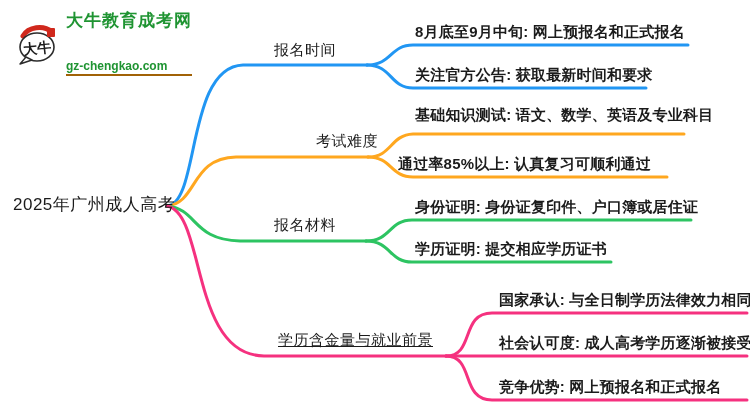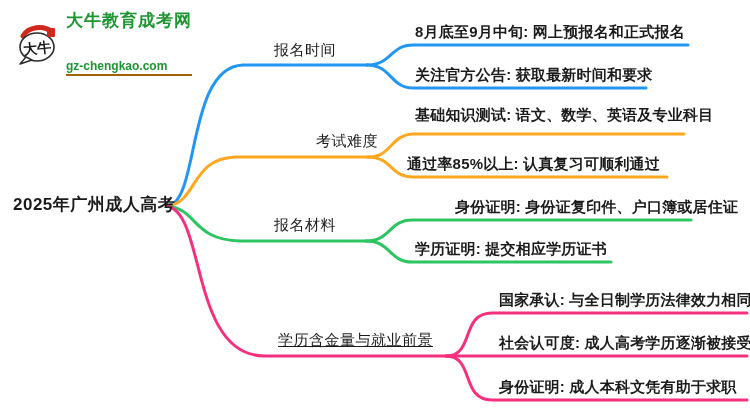--- a/index.html
+++ b/index.html
@@ -6,21 +6,21 @@
   body{
     width:750px;height:410px;position:relative;overflow:hidden;
     background:#ffffff;
     font-family:"Liberation Sans","DejaVu Sans",sans-serif;
     color:#1b1b1b;
   }
   #connector-svg{position:absolute;left:0;top:0;width:750px;height:410px;}
   #connector-svg path{fill:none;stroke-width:3;stroke-linecap:round;stroke-linejoin:round;}
 
   .abs{position:absolute;white-space:nowrap;}
-  .root-title{left:13px;top:194px;font-size:17px;line-height:22px;font-weight:700;letter-spacing:0.5px;}
+  .root-title{left:13px;top:194px;font-size:17px;line-height:22px;font-weight:400;letter-spacing:0.5px;}
   .branch-label{font-size:15px;line-height:20px;font-weight:500;letter-spacing:0.5px;}
   .leaf{font-size:15px;line-height:21px;font-weight:700;letter-spacing:0.2px;}
 
   
   .logo{left:16px;top:12px;display:flex;align-items:center;gap:6px;cursor:pointer;}
   .logo-text{display:flex;flex-direction:column;line-height:1;gap:28px;}
   .logo-name{font-size:17px;font-weight:bold;color:#1f9432;letter-spacing:1px;}
   .logo-url{font-size:12px;font-weight:bold;color:#1f9432;margin-top:3px;
             border-bottom:2px solid #a16207;padding-bottom:2px;display:inline-block;}
 </style>
@@ -64,18 +64,18 @@
 <div class="abs root-title">2025年广州成人高考</div>
 
 <div class="abs branch-label" style="left:274px;top:40px;">报名时间</div>
 <div class="abs branch-label" style="left:284px;top:131px;margin-left:32px;">考试难度</div>
 <div class="abs branch-label" style="left:274px;top:215px;">报名材料</div>
 <div class="abs branch-label" style="left:278px;top:330px;text-decoration:underline;">学历含金量与就业前景</div>
 
 <div class="abs leaf" style="left:415px;top:21px;">8月底至9月中旬: 网上预报名和正式报名</div>
 <div class="abs leaf" style="left:415px;top:64px;">关注官方公告: 获取最新时间和要求</div>
 <div class="abs leaf" style="left:415px;top:104px;">基础知识测试: 语文、数学、英语及专业科目</div>
-<div class="abs leaf" style="left:407px;top:153px;">通过率85%以上: 认真复习可顺利通过</div>
-<div class="abs leaf" style="left:415px;top:196px;margin-left:40px;">身份证明: 身份证复印件、户口簿或居住证</div>
+<div class="abs leaf" style="left:398px;top:153px;">通过率85%以上: 认真复习可顺利通过</div>
+<div class="abs leaf" style="left:415px;top:196px;">身份证明: 身份证复印件、户口簿或居住证</div>
 <div class="abs leaf" style="left:415px;top:238px;">学历证明: 提交相应学历证书</div>
 <div class="abs leaf" style="left:499px;top:289px;text-align:right;">国家承认: 与全日制学历法律效力相同</div>
 <div class="abs leaf" style="left:499px;top:332px;">社会认可度: 成人高考学历逐渐被接受</div>
-<div class="abs leaf" style="left:499px;top:376px;">身份证明: 成人本科文凭有助于求职</div>
+<div class="abs leaf" style="left:499px;top:376px;">竞争优势: 网上预报名和正式报名</div>
 
 </body></html>

